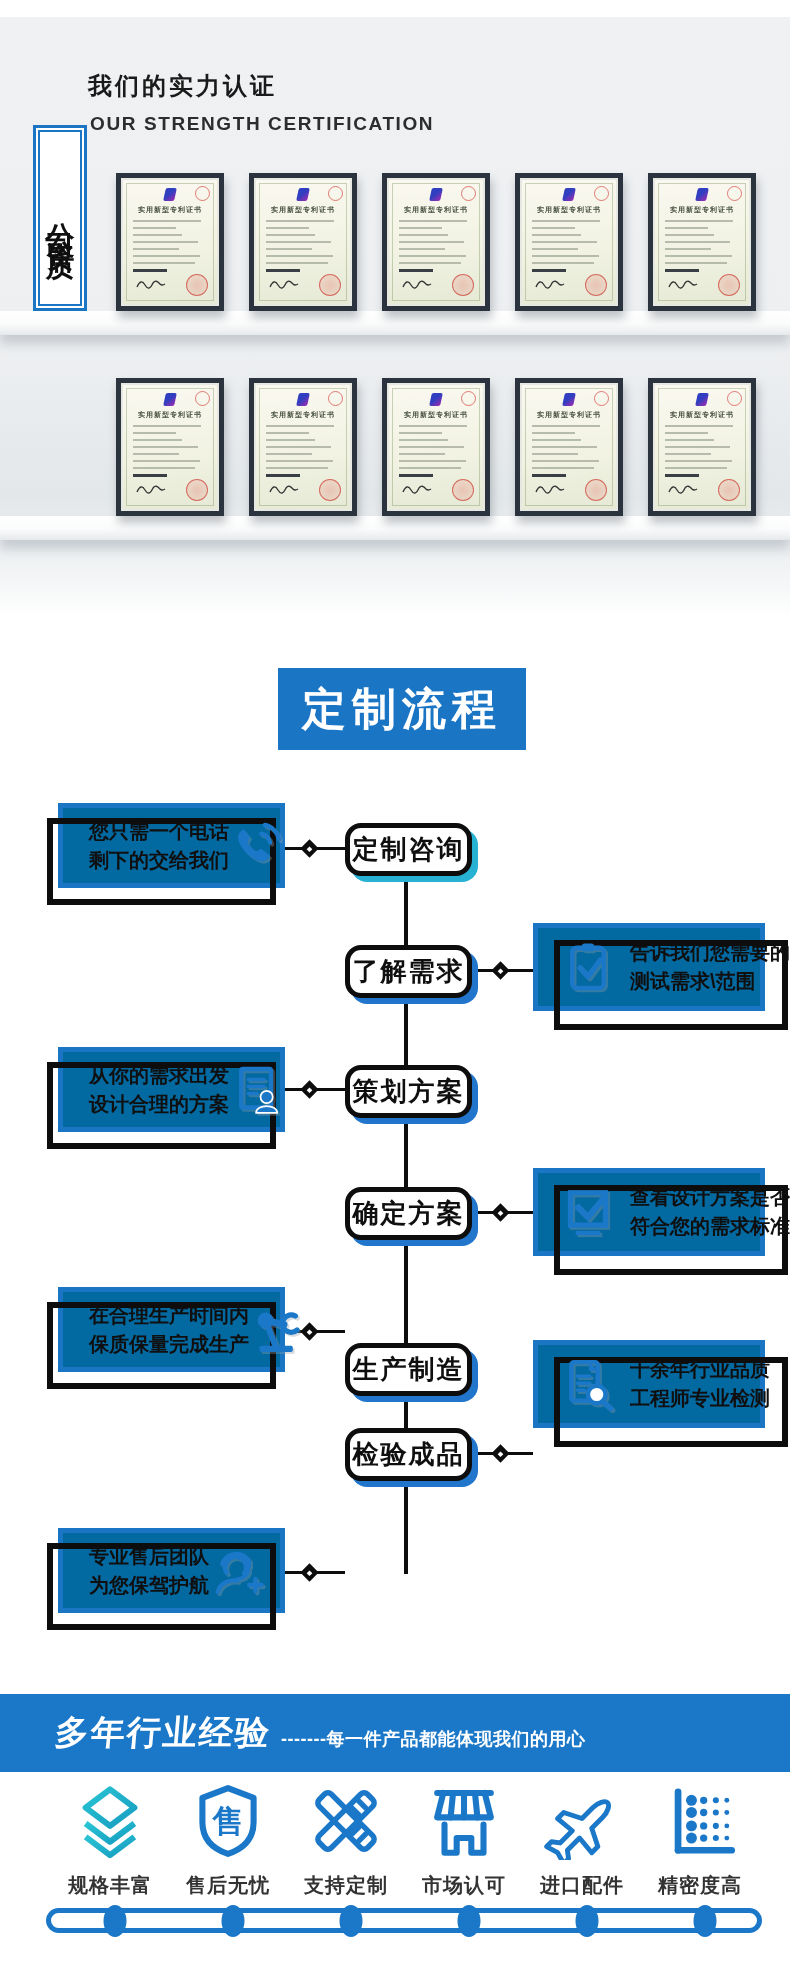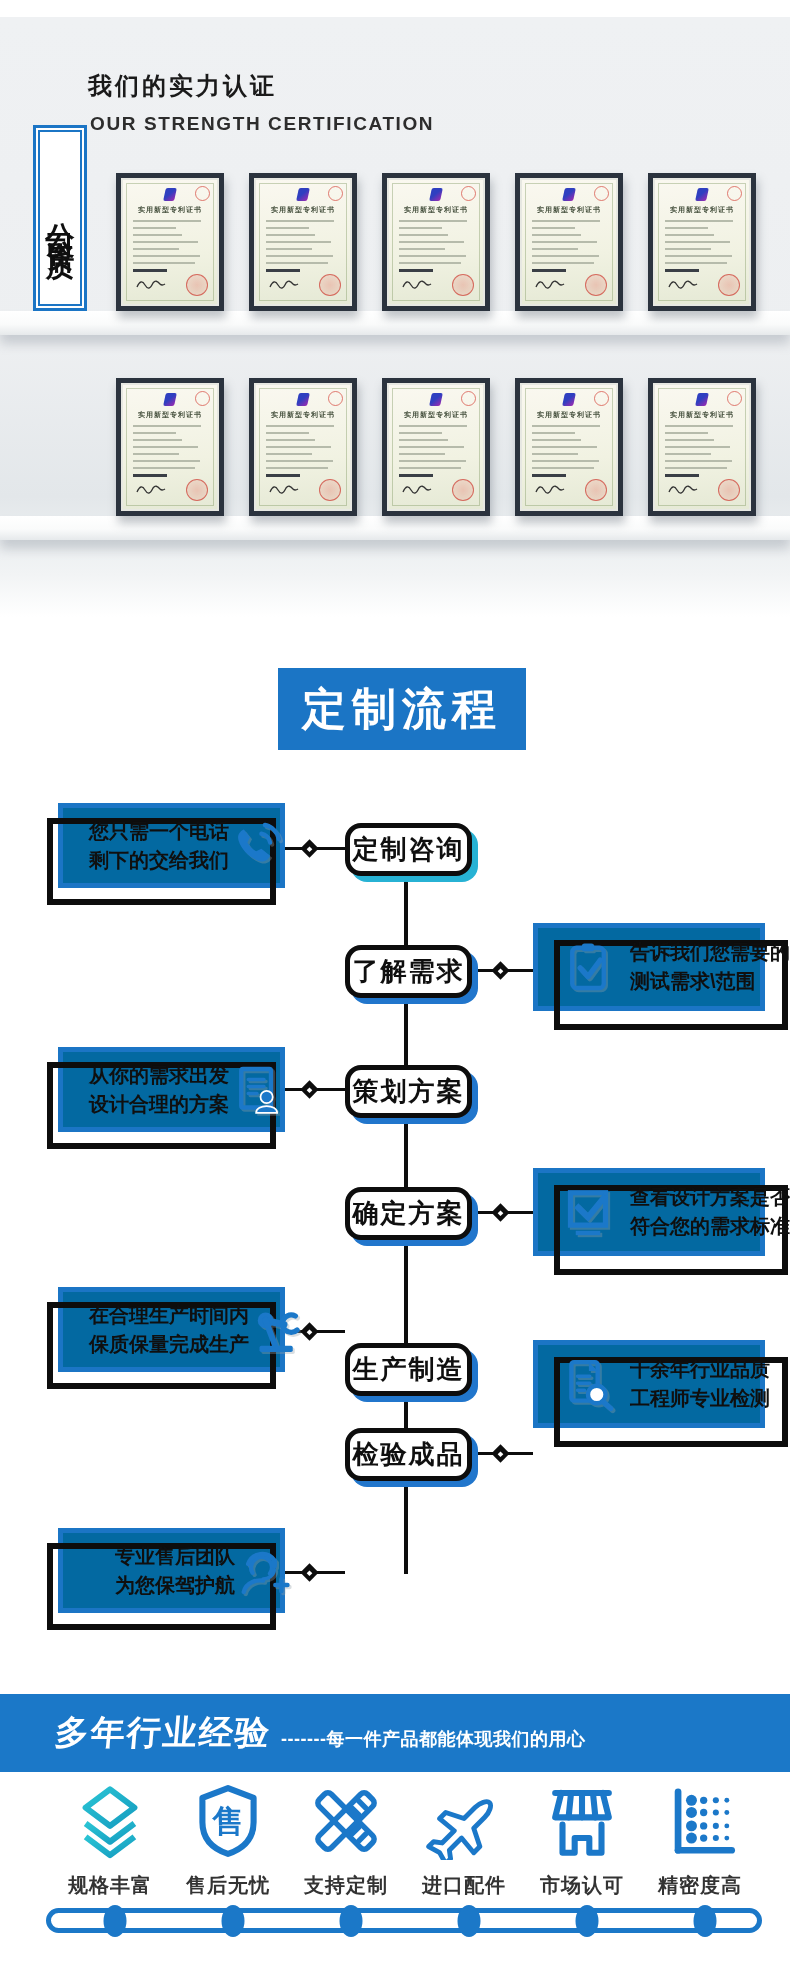--- a/index.html
+++ b/index.html
@@ -419,21 +419,21 @@
     </svg>
     <div class="ptext">
       <div>十余年行业品质</div>
       <div>工程师专业检测</div>
     </div>
   </div>
   <div class="connector" style="left:472px;top:1452px;width:61px;"></div>
   <span class="diamond" style="left:494px;top:1447px;"></span>
   <div class="pnode bshadow" style="top:1428px;font-family:Liberation Mono, monospace;">检验成品</div>
 
-  <div class="pbox pleft" style="top:1528px;padding-left:26px;">
+  <div class="pbox pleft" style="top:1528px;">
     <div class="ptext">
       <div>专业售后团队</div>
       <div>为您保驾护航</div>
     </div>
     <svg class="picon" viewBox="0 0 64 64">
       <path d="M20 34 a12 12 0 1 1 20 1" fill="none" stroke="#1b78c9" stroke-width="5" stroke-linecap="round"></path>
       <path d="M10 56 c3-12 16-14 22-13" fill="none" stroke="#1b78c9" stroke-width="5" stroke-linecap="round"></path>
       <path d="M15 24 a17 17 0 0 1 30-4" fill="none" stroke="#1b78c9" stroke-width="5" stroke-linecap="round"></path>
       <rect x="42" y="18" width="6" height="11" rx="3" fill="#1b78c9"></rect>
       <path d="M45 30 c0 8-8 11-13 11" fill="none" stroke="#1b78c9" stroke-width="4" stroke-linecap="round"></path>
@@ -482,34 +482,34 @@
           <g transform="rotate(-45 32 32)">
               <rect x="25" y="4" width="14" height="56" rx="4"></rect>
               <path d="M28 43 h8 M28 51 h8"></path>
             </g>
         </g>
       </svg>
       <div class="flabel">支持定制</div>
     </div>
     <div class="feature">
       <svg viewBox="0 0 64 64">
-        <path d="M14 50 L24 40 L12 30 l5 -5 15 5 9 -9 c4 -4 10 -6 12 -4 2 2 0 8 -4 12 l-9 9 5 15 -5 5 -10 -12 -10 10 1 7 -4 4 -5 -9 -9 -5 4 -4 7 1 z" fill="none" stroke="#1b78c9" stroke-width="4" stroke-linejoin="round"></path>
-      </svg>
-      <div class="flabel">进口配件</div>
-    </div>
-    <div class="feature">
-      <svg viewBox="0 0 64 64">
         <g stroke="#1b78c9" stroke-width="5" fill="none" stroke-linecap="round" stroke-linejoin="round">
           <path d="M10 9 h44"></path>
           <path d="M15 9 L10 29 h44 L49 9"></path>
           <path d="M23 9 L21 29 M32 9 V29 M41 9 L43 29"></path>
           <path d="M16 35 V58 M48 35 V58 M16 58 H26 V46 H38 V58 H48"></path>
         </g>
       </svg>
       <div class="flabel">市场认可</div>
+    </div>
+    <div class="feature">
+      <svg viewBox="0 0 64 64">
+        <path d="M14 50 L24 40 L12 30 l5 -5 15 5 9 -9 c4 -4 10 -6 12 -4 2 2 0 8 -4 12 l-9 9 5 15 -5 5 -10 -12 -10 10 1 7 -4 4 -5 -9 -9 -5 4 -4 7 1 z" fill="none" stroke="#1b78c9" stroke-width="4" stroke-linejoin="round"></path>
+      </svg>
+      <div class="flabel">进口配件</div>
     </div>
     <div class="feature">
       <svg viewBox="0 0 64 64">
         <g stroke="#1b78c9" stroke-width="5.5" fill="none" stroke-linecap="round">
           <path d="M14 8 V56"></path>
             <path d="M14 56 H58"></path>
         </g>
         <g fill="#1b78c9">
           <circle cx="25" cy="15" r="4.5"></circle>
             <circle cx="35" cy="15" r="3"></circle>

